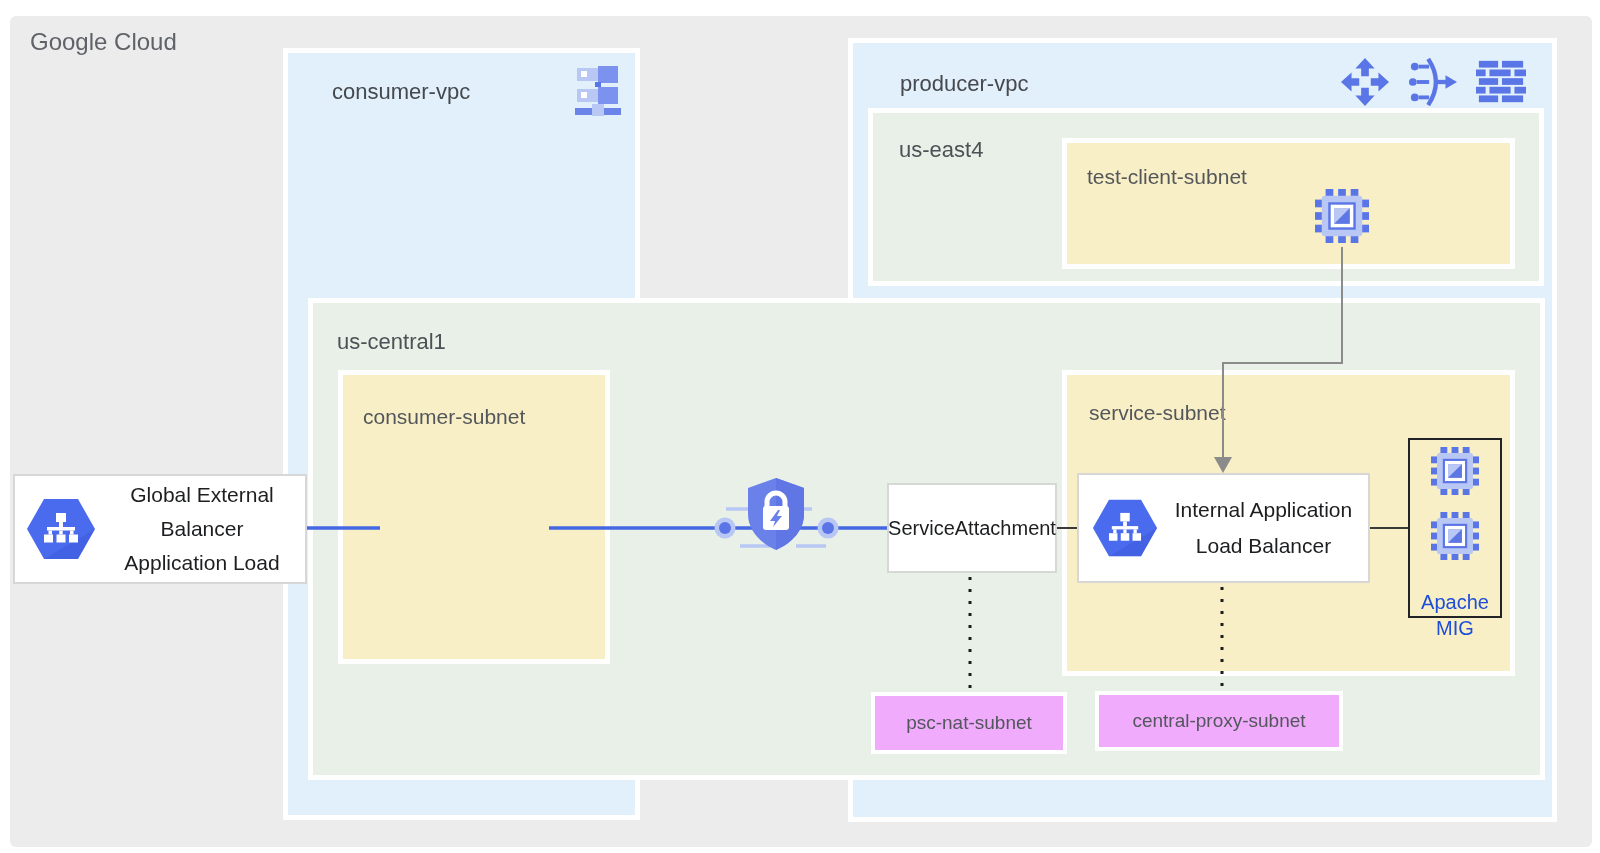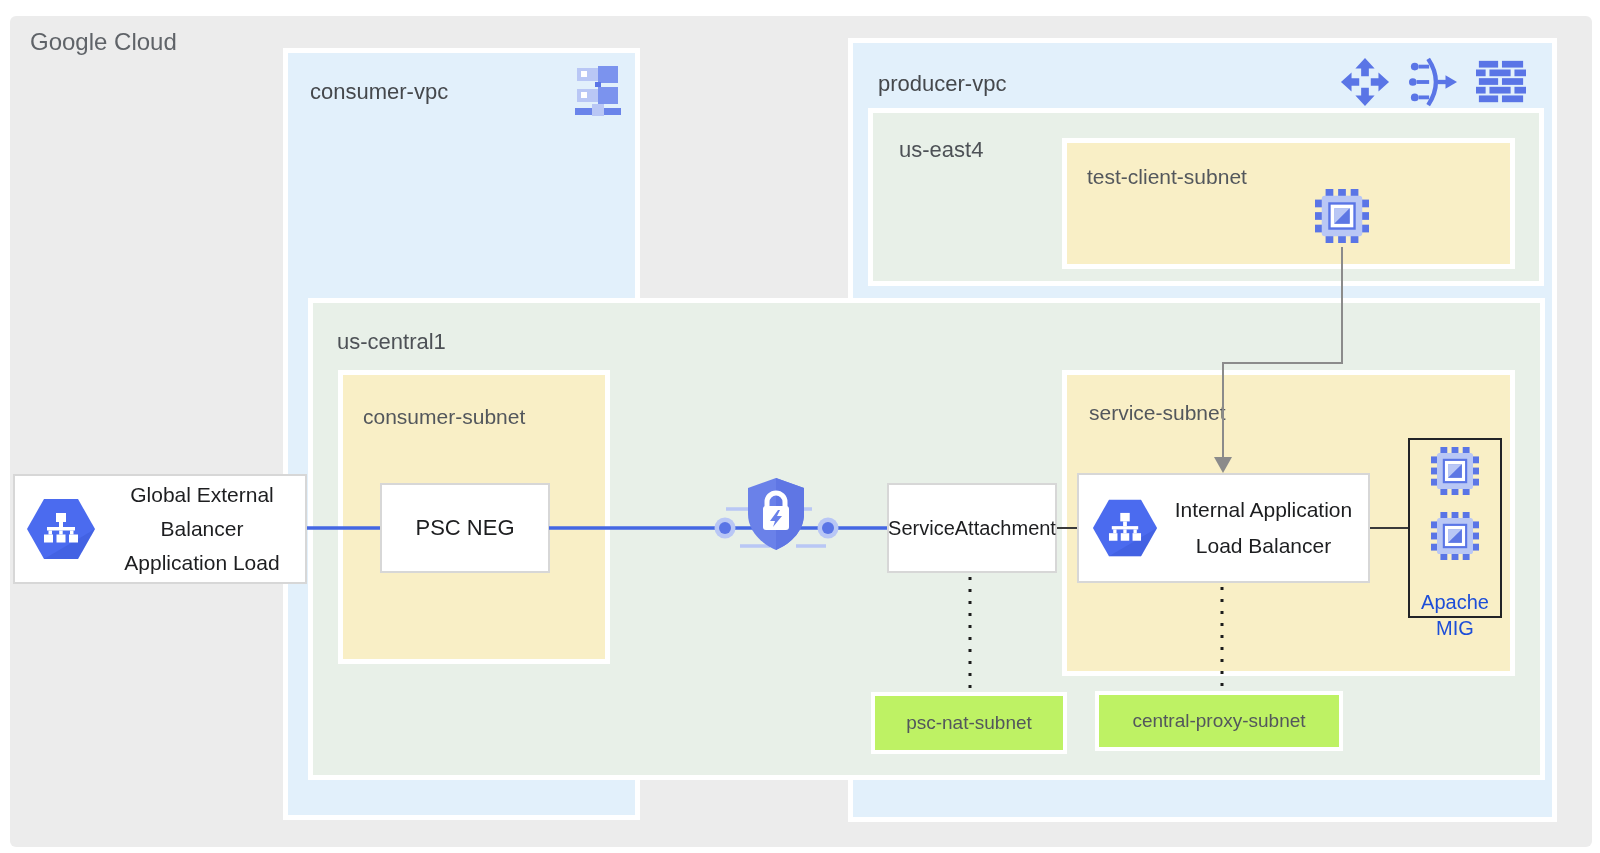--- a/index.html
+++ b/index.html
@@ -7,34 +7,34 @@
           font-family:"Liberation Sans",sans-serif;overflow:hidden;}
 
   
   .gcloud{position:absolute;left:10px;top:16px;width:1582px;height:831px;
           background:#ececec;border-radius:6px;}
   .gcloud-label{position:absolute;left:20px;top:12px;font-size:24px;color:#5f6368;}
 
   .vpc{position:absolute;background:#e2f0fb;border:5px solid #ffffff;box-sizing:border-box;}
   .vpc-consumer{left:283px;top:48px;width:357px;height:772px;}
   .vpc-producer{left:848px;top:38px;width:709px;height:784px;}
-  .vpc-label{position:absolute;font-size:22px;color:#45484c;}
+  .vpc-label{position:absolute;font-size:22px;color:#45484c;margin-left:22px;}
 
   .region{position:absolute;background:#e8f0e8;border:5px solid #ffffff;box-sizing:border-box;}
   .region-us-east4{left:868px;top:108px;width:676px;height:178px;}
   .region-us-central1{left:308px;top:298px;width:1237px;height:482px;}
   .region-label{position:absolute;font-size:22px;color:#4d5156;}
 
   .subnet{position:absolute;background:#f9efc6;border:5px solid #ffffff;box-sizing:border-box;}
   .subnet-test-client{left:1062px;top:138px;width:453px;height:131px;}
   .subnet-consumer{left:338px;top:370px;width:272px;height:294px;}
   .subnet-service{left:1062px;top:370px;width:453px;height:306px;}
   .subnet-label{position:absolute;font-size:21px;color:#53575c;}
 
-  .subnet-tag{position:absolute;background:#bef264;border:4px solid #ffffff;box-sizing:border-box;
+  .subnet-tag{position:absolute;background:#f0abfc;border:4px solid #ffffff;box-sizing:border-box;
               display:flex;align-items:center;justify-content:center;
               font-size:19px;color:#53575c;}
   .tag-psc-nat{left:871px;top:692px;width:196px;height:62px;}
   .tag-central-proxy{left:1095px;top:691px;width:248px;height:60px;}
 
   
   .node{position:absolute;background:#ffffff;border:2px solid #d7d7d7;box-sizing:border-box;
         color:#1d1e20;z-index:40;}
   .node-gelb{left:13px;top:474px;width:294px;height:110px;display:flex;align-items:center;}
   .node-gelb .hex-wrap{flex:0 0 92px;display:flex;justify-content:center;}
@@ -202,23 +202,20 @@
         </g>
       </svg>
     </span>
     <span class="txt">
       <div>Global External</div>
       <div>Balancer</div>
       <div>Application Load</div>
     </span>
   </div>
 
-  <div class="node node-psc-neg">
-    <span>PSC NEG</span>
-  </div>
 
   <div class="node node-sa">
     <div>Service</div>
     <div>Attachment</div>
   </div>
 
   <div class="node node-ialb">
     <span class="hex-wrap">
       <svg width="66" height="60" viewBox="0 0 70 62">
         <polygon points="18,1 52,1 69,31 52,61 18,61 1,31" fill="#4b6bef"></polygon>

